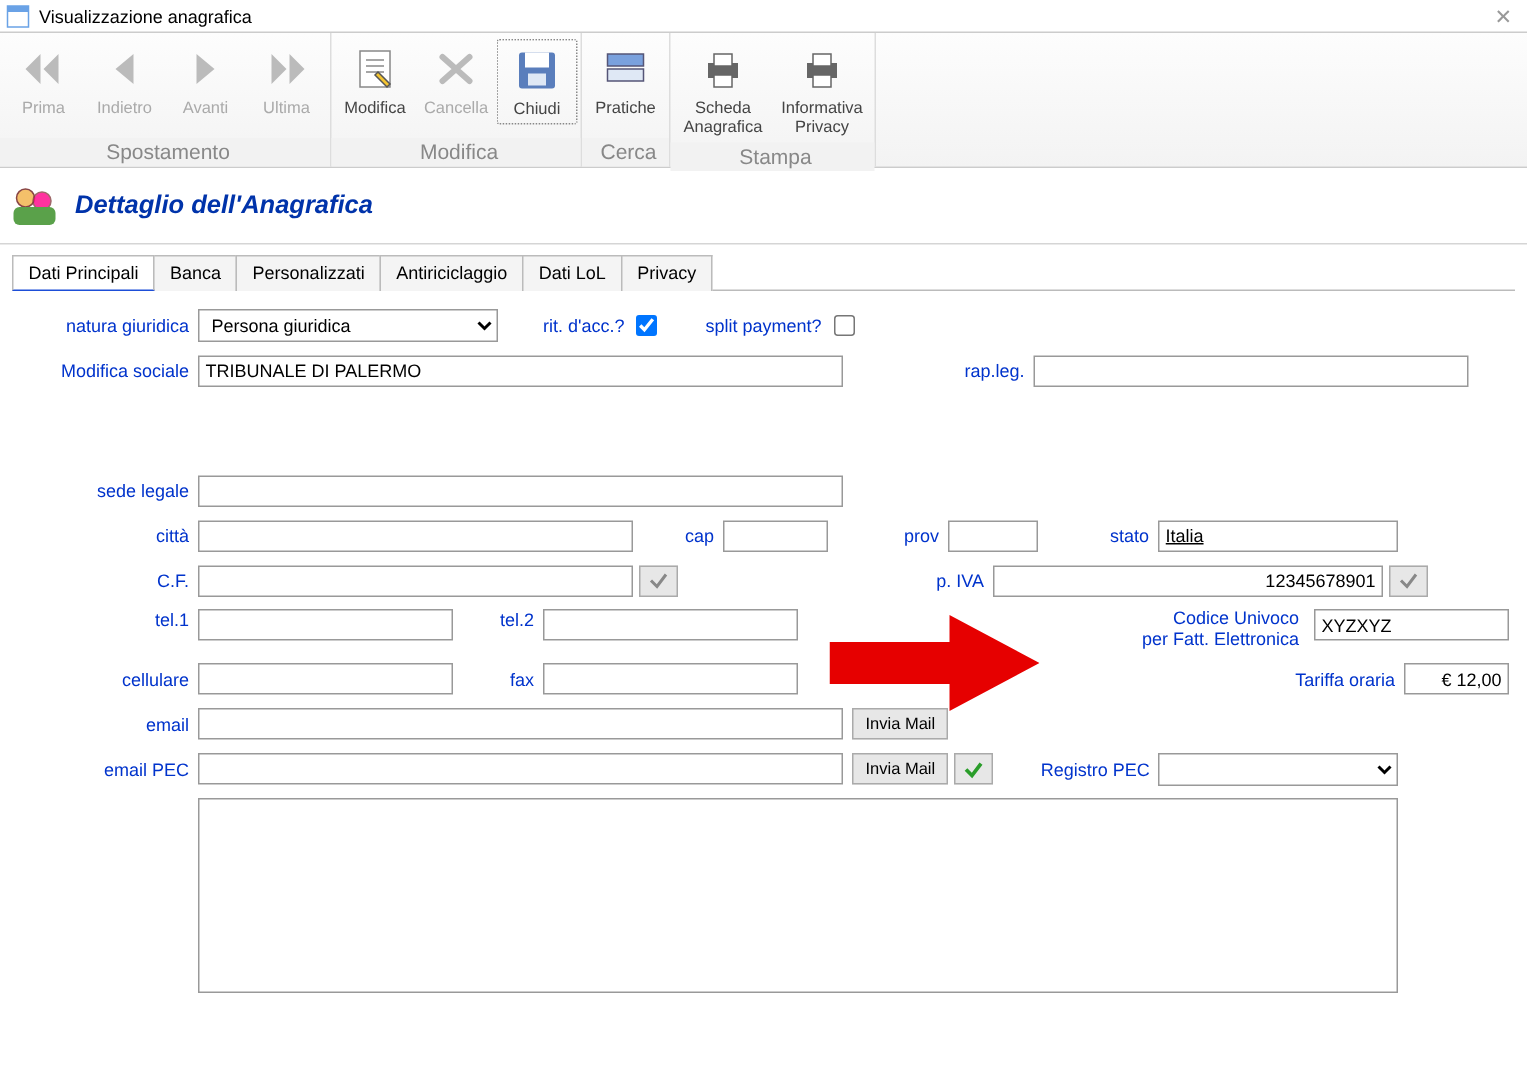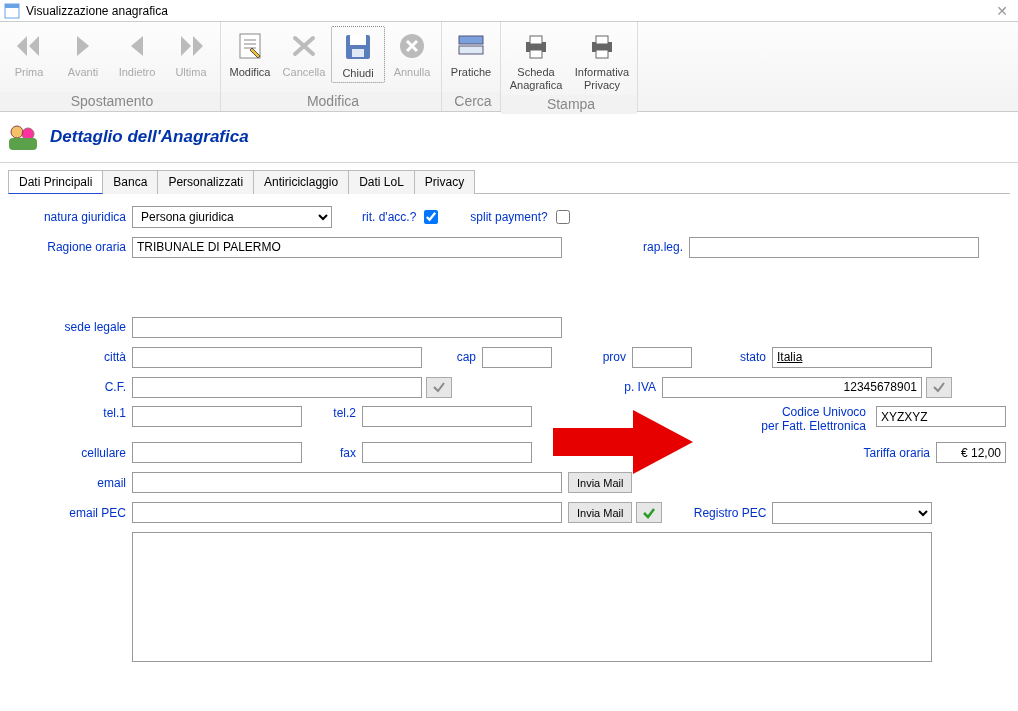--- a/index.html
+++ b/index.html
@@ -197,32 +197,32 @@
         <span class="ico">
             <svg viewBox="0 0 32 32">
               <path d="M14 6 L4 16 L14 26 Z M26 6 L16 16 L26 26 Z" fill="#bbb"></path>
             </svg>
           </span>
         <span>Prima</span>
       </div>
       <div class="rbtn disabled">
         <span class="ico">
             <svg viewBox="0 0 32 32">
+              <path d="M22 6 L10 16 L22 26 Z" fill="#bbb"></path>
+            </svg>
+          </span>
+        <span>Indietro</span>
+      </div>
+      <div class="rbtn disabled">
+        <span class="ico">
+            <svg viewBox="0 0 32 32">
               <path d="M10 6 L22 16 L10 26 Z" fill="#bbb"></path>
             </svg>
           </span>
         <span>Avanti</span>
-      </div>
-      <div class="rbtn disabled">
-        <span class="ico">
-            <svg viewBox="0 0 32 32">
-              <path d="M22 6 L10 16 L22 26 Z" fill="#bbb"></path>
-            </svg>
-          </span>
-        <span>Indietro</span>
       </div>
       <div class="rbtn disabled">
         <span class="ico">
             <svg viewBox="0 0 32 32">
               <path d="M6 6 L16 16 L6 26 Z M18 6 L28 16 L18 26 Z" fill="#bbb"></path>
             </svg>
           </span>
         <span>Ultima</span>
       </div>
     </div>
@@ -253,29 +253,20 @@
       </div>
       <div class="rbtn selected">
         <span class="ico">
             <svg viewBox="0 0 32 32">
               <rect x="4" y="4" width="24" height="24" rx="2" fill="#5a7ebc"></rect>
               <rect x="8" y="4" width="16" height="10" fill="#fff"></rect>
               <rect x="10" y="18" width="12" height="8" fill="#dfe8f5"></rect>
             </svg>
           </span>
         <span>Chiudi</span>
-      </div>
-      <div class="rbtn disabled">
-        <span class="ico">
-            <svg viewBox="0 0 32 32">
-              <circle cx="16" cy="16" r="12" fill="#bbb"></circle>
-              <path d="M11 11 L21 21 M21 11 L11 21" stroke="#fff" stroke-width="3"></path>
-            </svg>
-          </span>
-        <span>Annulla</span>
       </div>
     </div>
     <div class="group-label">Modifica</div>
   </div>
 
   <div class="ribbon-group">
     <div class="buttons">
       <div class="rbtn">
         <span class="ico">
             <svg viewBox="0 0 32 32">
@@ -347,21 +338,21 @@
     </select>
     <span class="spc" style="width:30px;"></span>
     <span class="lbl">rit. d'acc.?</span>
     <input type="checkbox" checked="" style="">
     <span class="spc" style="width:30px;"></span>
     <span class="lbl">split payment?</span>
     <input type="checkbox" style="">
   </div>
 
   <div class="row">
-    <span class="lbl" style="width:120px;">Ragione oraria</span>
+    <span class="lbl" style="width:120px;">Modifica sociale</span>
     <input type="text" style="width: 430px;" value="TRIBUNALE DI PALERMO">
     <span class="spc" style="width:50px;"></span>
     <span class="lbl" style="width:50px;margin-left:27px;">rap.leg.</span>
     <input type="text" style="width: 290px;">
   </div>
 
   <div style="height:50px;"></div>
 
   <div class="row">
     <span class="lbl" style="width:120px;">sede legale</span>

